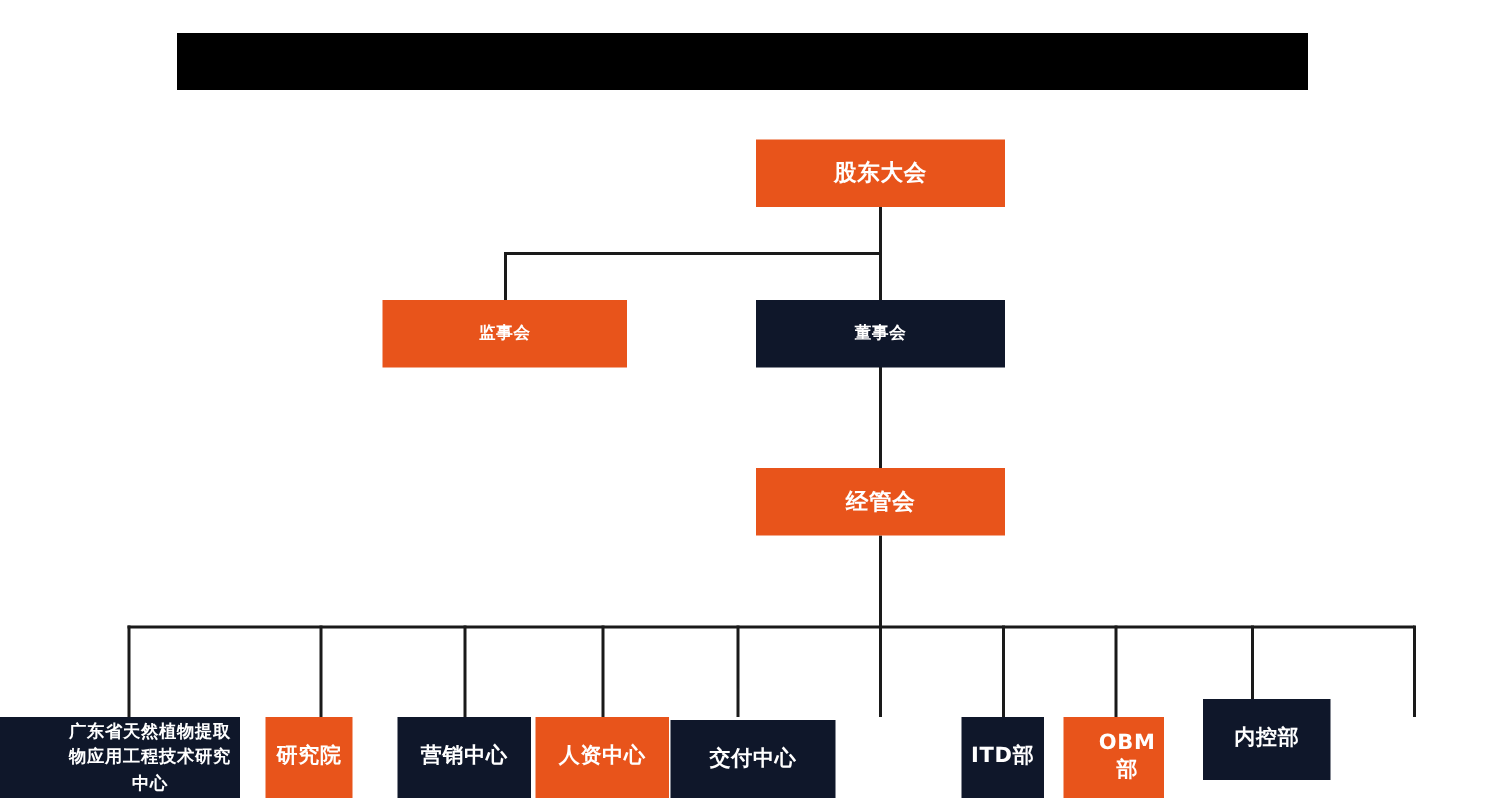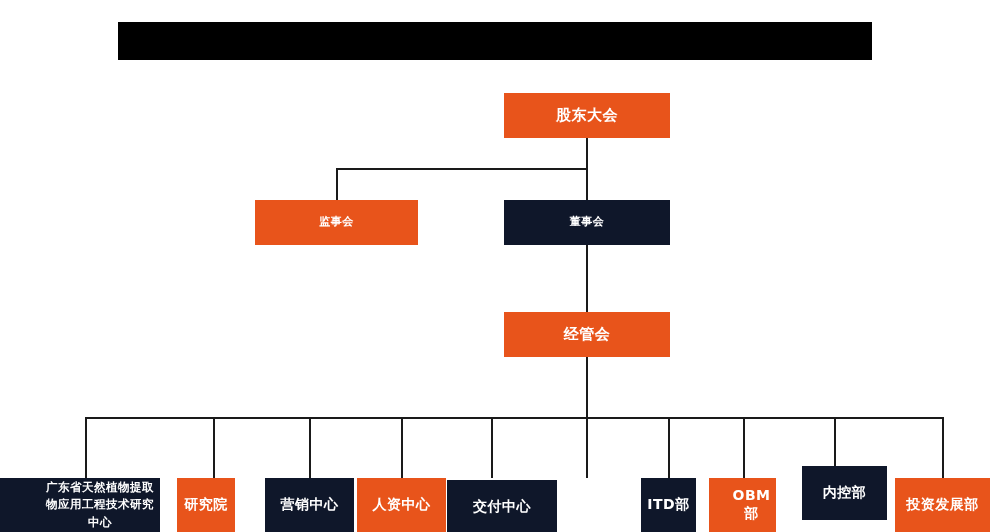--- a/index.html
+++ b/index.html
@@ -129,17 +129,14 @@
   </div>
 
   <div class="node primary lvl-4" style="left:709px; top:478px; width:67px; height:54px;padding-left:18px;">
     <span class="node-label">OBM部</span>
   </div>
 
   <div class="node secondary lvl-4" style="left:790px; top:466px; width:85px; height:54px;margin-left:12px;">
     <span class="node-label">内控部</span>
   </div>
 
-  <div class="node primary lvl-4" style="left:895px; top:478px; width:95px; height:54px;">
-    <span class="node-label">投资发展部</span>
-  </div>
 
 </div>
 
 </body></html>

